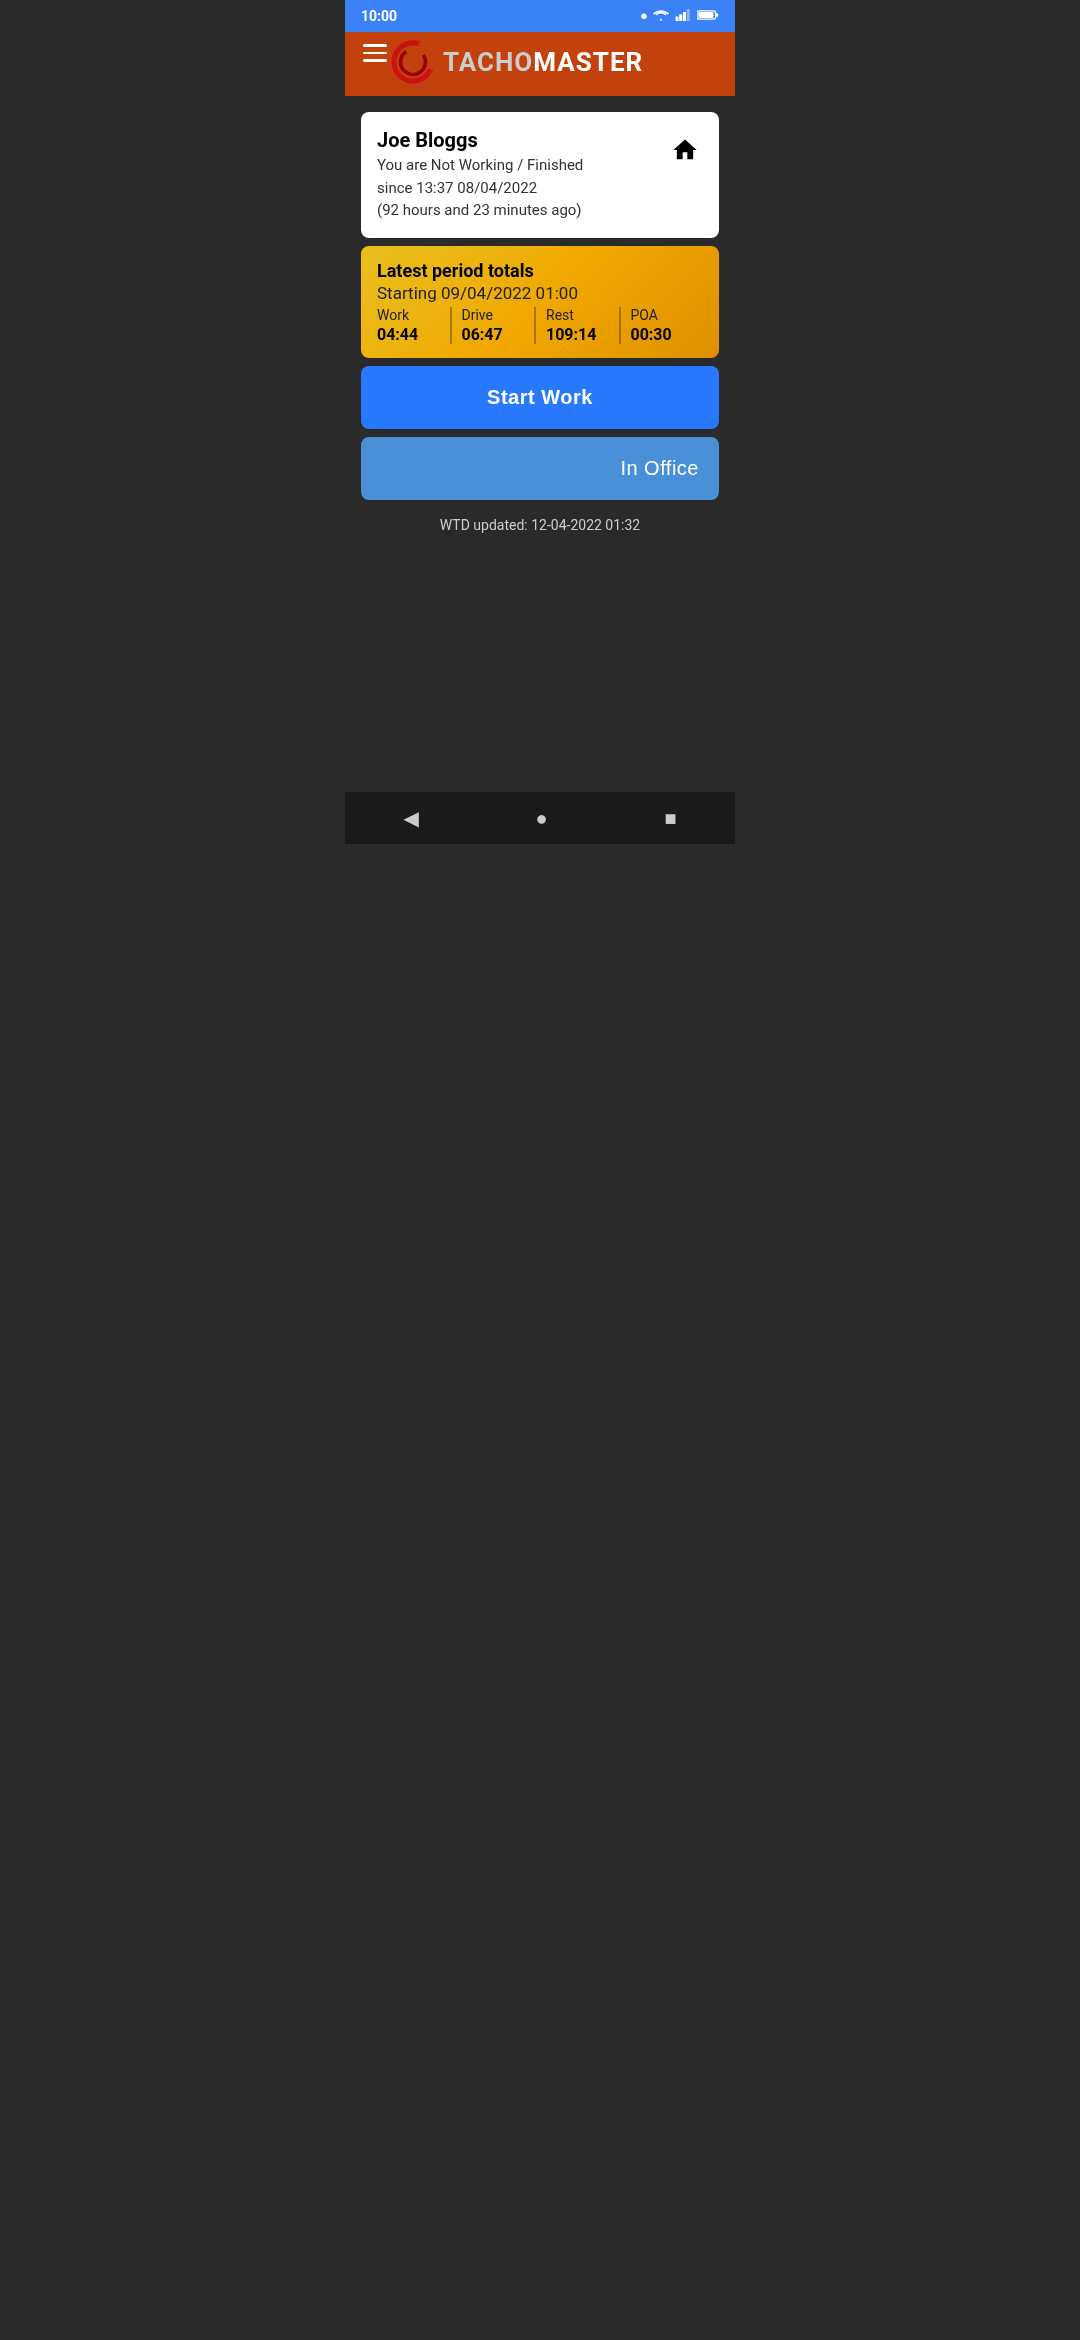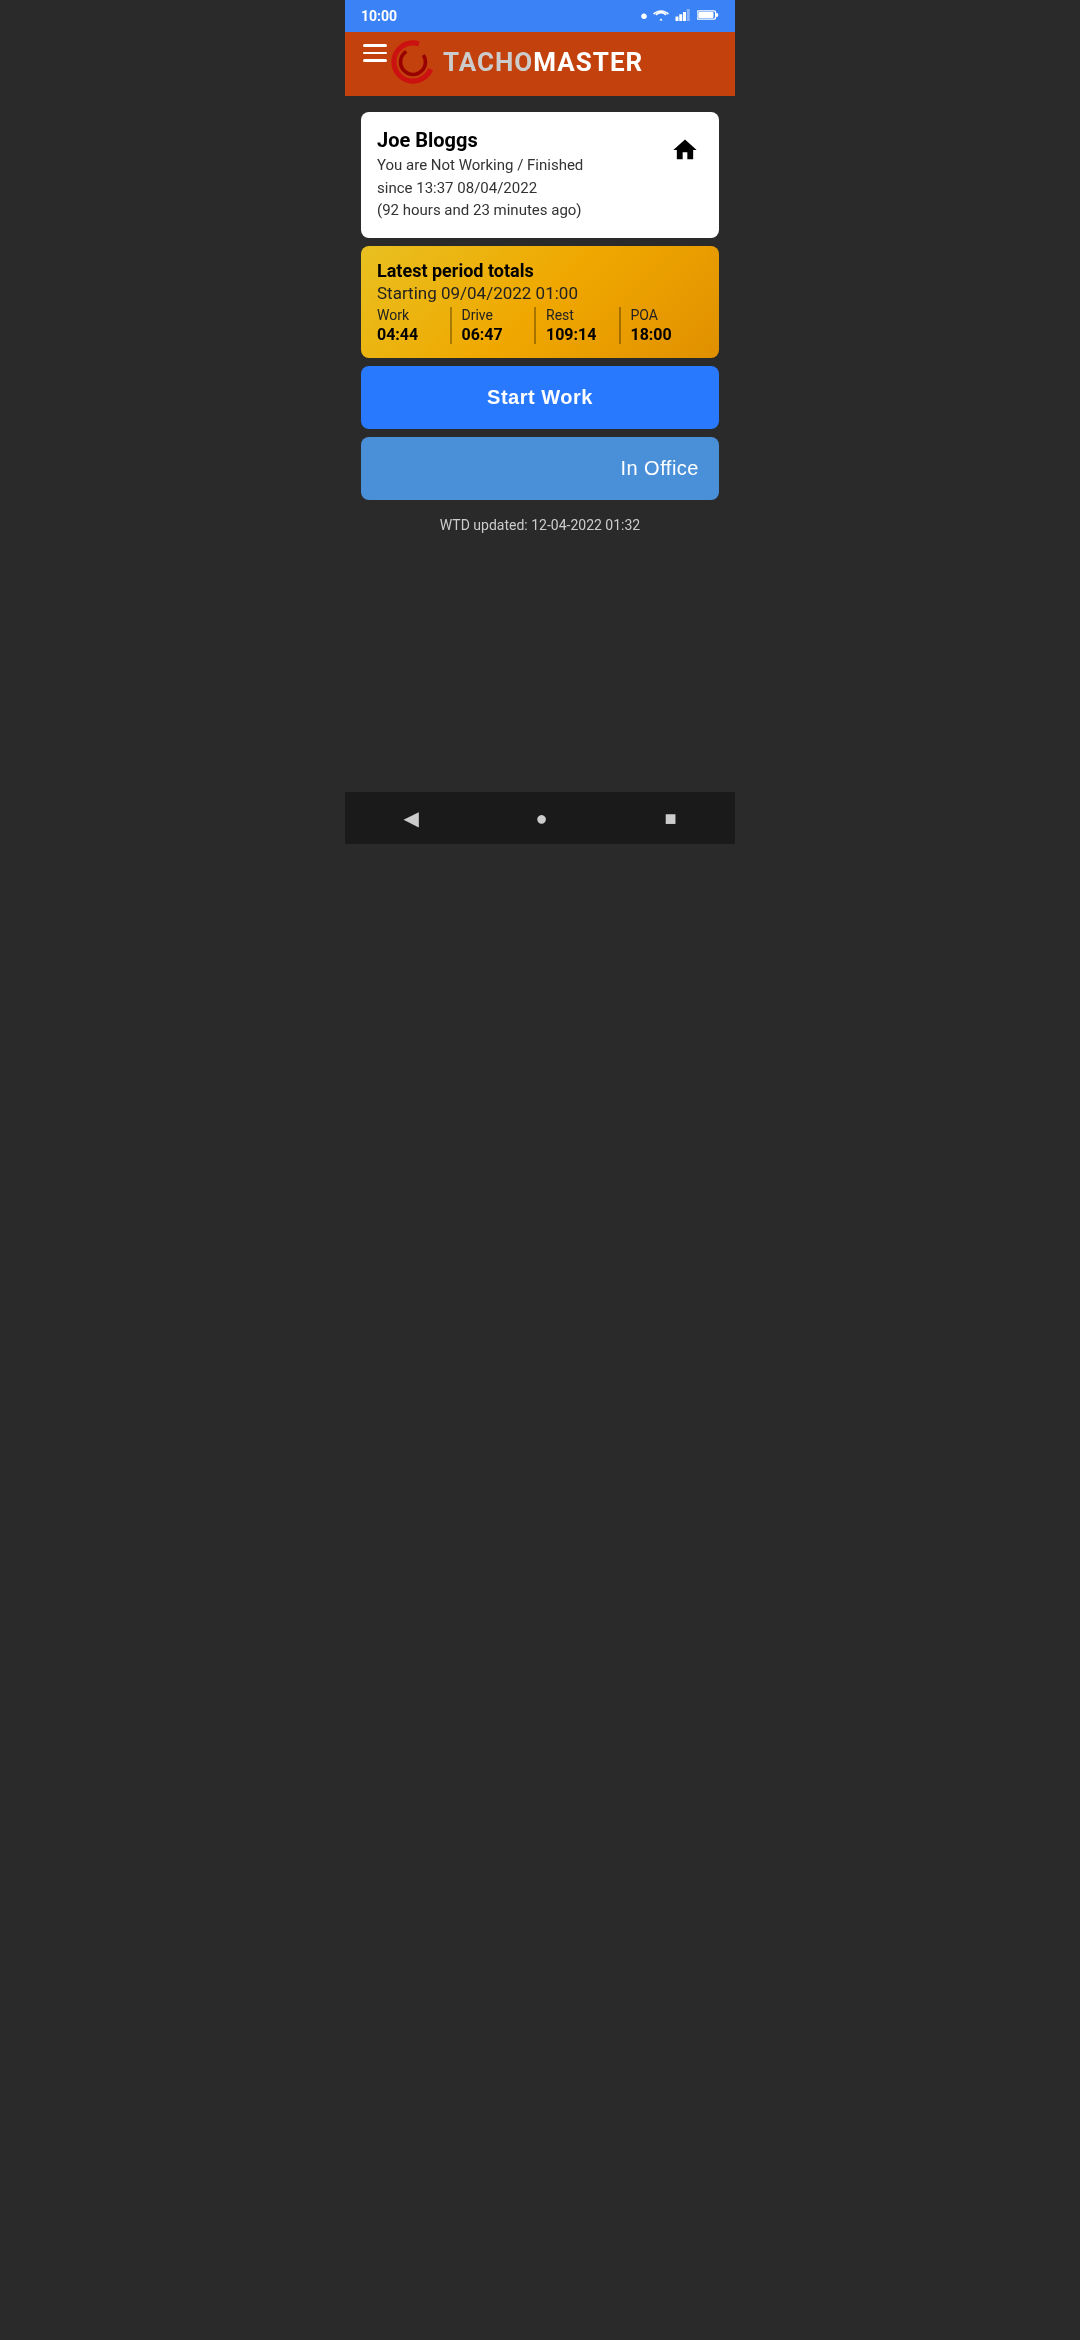--- a/index.html
+++ b/index.html
@@ -342,21 +342,21 @@
       <div class="stat-item">
         <span class="stat-label">Drive</span>
         <span class="stat-value">06:47</span>
       </div>
       <div class="stat-item">
         <span class="stat-label">Rest</span>
         <span class="stat-value">109:14</span>
       </div>
       <div class="stat-item">
         <span class="stat-label">POA</span>
-        <span class="stat-value">18:00</span>
+        <span class="stat-value">00:30</span>
       </div>
     </div>
   </div>
 
   <button class="btn-start-work">Start Work</button>
 
   <button class="btn-in-office">In Office</button>
 
   <div class="wtd-updated">WTD updated: 12-04-2022 01:32</div>
 

